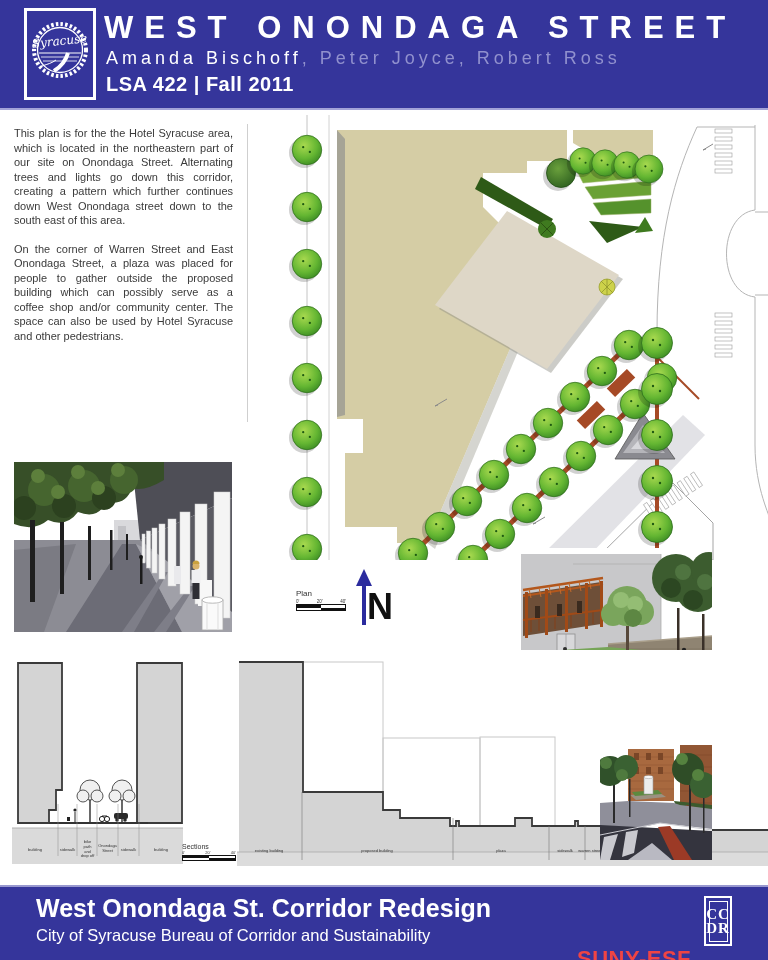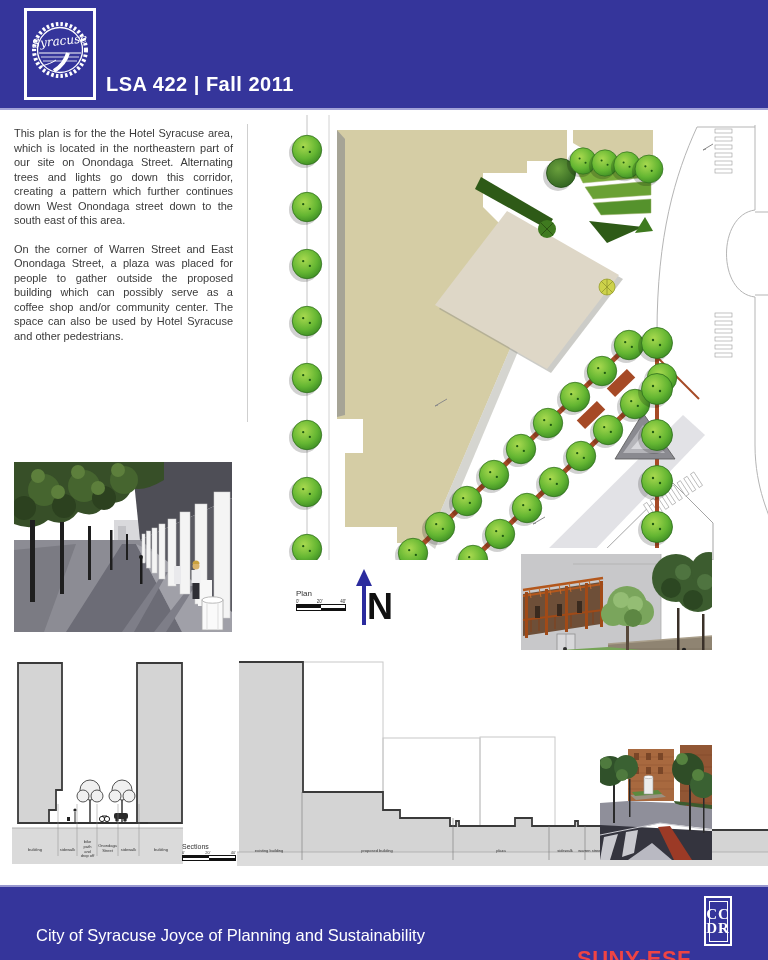--- a/index.html
+++ b/index.html
@@ -69,20 +69,22 @@
     <svg class="seal" viewBox="0 0 72 92">
       <rect x="1.5" y="1.5" width="69" height="89" fill="#35359b" stroke="#fff" stroke-width="3"></rect>
       <circle cx="36" cy="42" r="26" fill="none" stroke="#fff" stroke-width="4" stroke-dasharray="2.5 2.2"></circle>
       <circle cx="36" cy="42" r="22.5" fill="none" stroke="#fff" stroke-width="1.3"></circle>
       <text x="36" y="37" font-size="12" font-style="italic" font-family="DejaVu Serif, serif" fill="#fff" text-anchor="middle" transform="rotate(-6 36 37)">Syracuse</text>
       <path d="M15,45 H57" stroke="#fff" stroke-width="1"></path>
       <path d="M17,49 H55 M19,53 H53" stroke="#fff" stroke-width="0.8"></path>
       <path d="M30,63 C38,58 42,52 44,45" stroke="#fff" stroke-width="4" fill="none"></path>
       <path d="M18,58 C24,56 28,55 32,52" stroke="#fff" stroke-width="1" fill="none"></path>
     </svg>
+    <div class="h-title">WEST ONONDAGA STREET</div>
+    <div class="h-authors"><span>Amanda Bischoff</span><span class="sec">, Peter Joyce, Robert Ross</span></div>
     <div class="h-course">LSA 422 | Fall 2011</div>
   </div>
 
   <div class="intro">
     <p>This plan is for the the Hotel Syracuse area, which is located in the northeastern part of our site on Onondaga Street. Alternating trees and lights go down this corridor, creating a pattern which further continues down West Onondaga street down to the south east of this area.</p>
     <p>On the corner of Warren Street and East Onondaga Street, a plaza was placed for people to gather outside the proposed building which can possibly serve as a coffee shop and/or community center. The space can also be used by Hotel Syracuse and other pedestrians.</p>
   </div>
   <div class="vline"></div>
 
   <svg class="plan-svg" viewBox="0 0 483 445">
@@ -545,21 +547,22 @@
       <circle cx="6" cy="18" r="6" fill="#4f7a3e"></circle>
         <circle cx="22" cy="30" r="6" fill="#4f7a3e"></circle>
       <circle cx="88" cy="24" r="16" fill="#2f4d27"></circle>
         <circle cx="103" cy="40" r="13" fill="#3a6132"></circle>
       <circle cx="82" cy="14" r="6" fill="#55823f"></circle>
         <circle cx="98" cy="30" r="6" fill="#55823f"></circle>
     </g>
   </svg>
 
   <div class="banner bottom"></div>
-  <div class="f-sub">City of Syracuse Joyce of Planning and Sustainability</div>
+  <div class="f-title">West Onondaga St. Corridor Redesign</div>
+  <div class="f-sub">City of Syracuse Bureau of Corridor and Sustainability</div>
   <div class="esf">
     <div class="l1">SUNY-ESF</div>
     <div class="l2">LANDSCAPE</div>
     <div class="l3">ARCHITECTURE</div>
   </div>
   <div class="ccdr">
     <div class="inner">
       <span>CC</span>
       <span>DR</span>
     </div>

